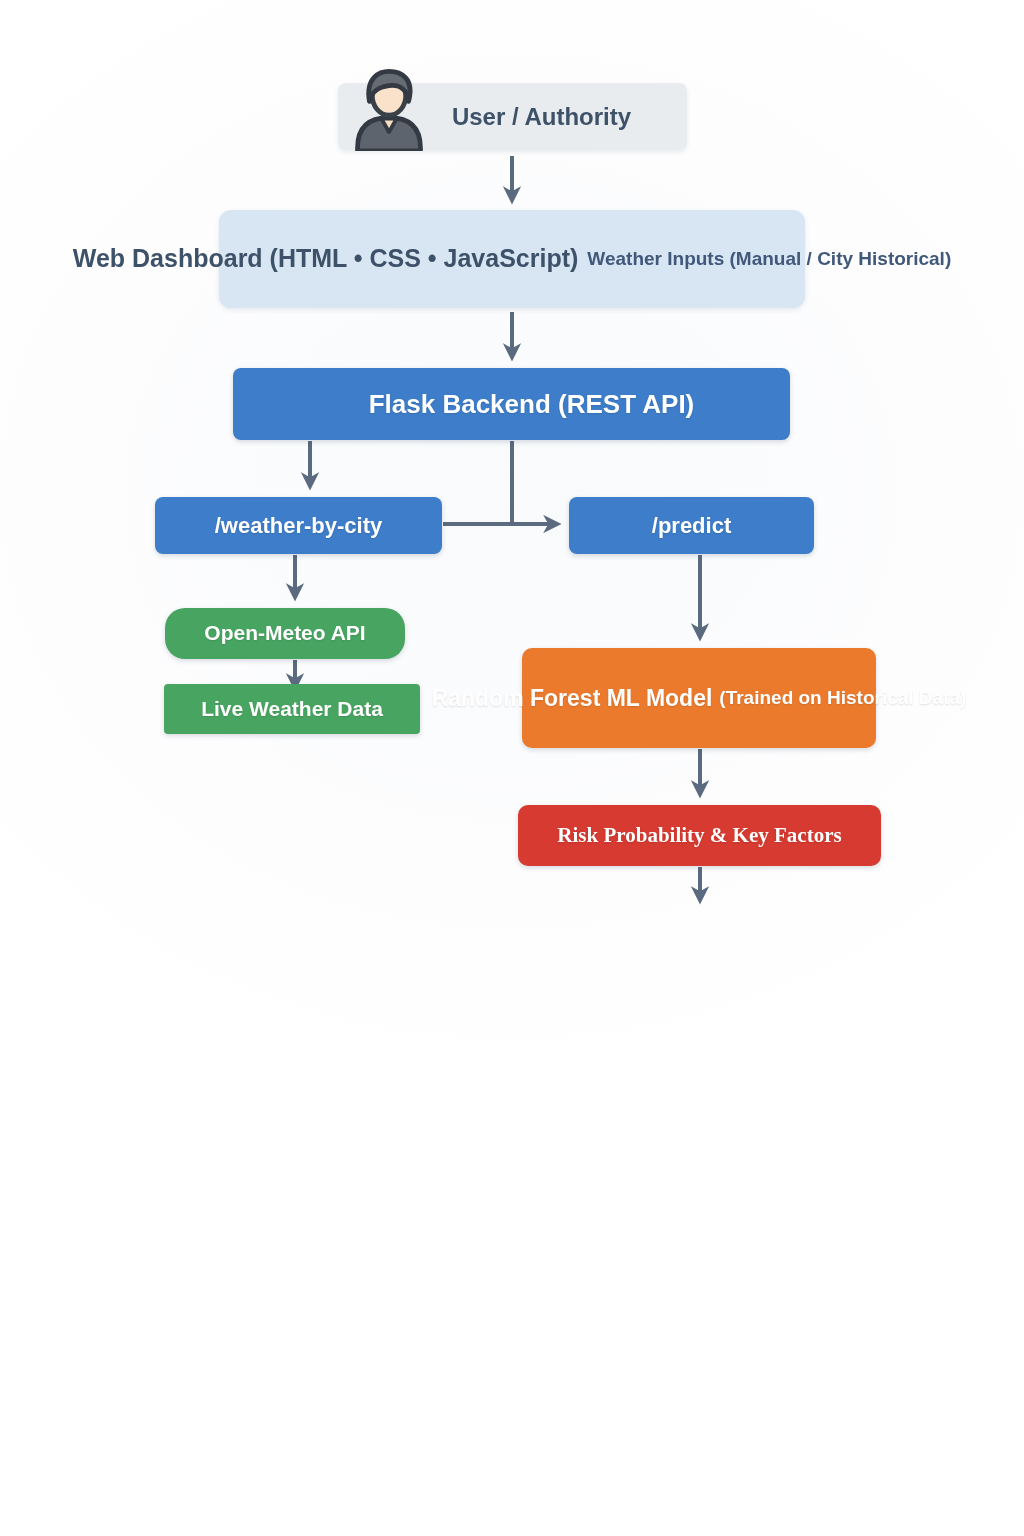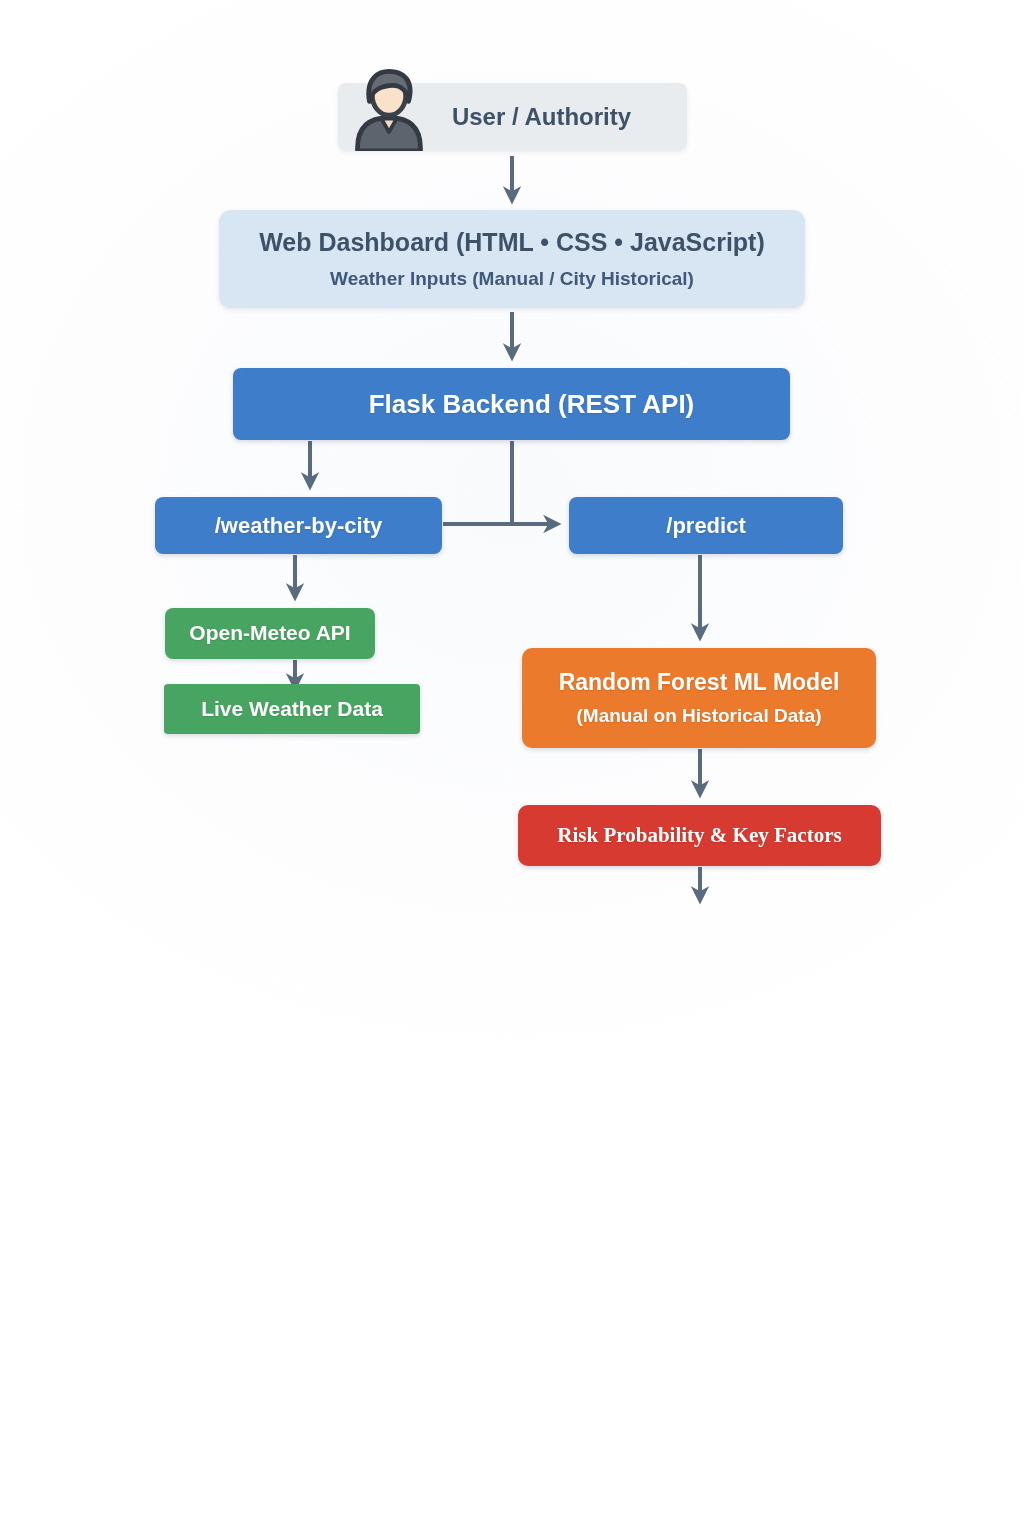--- a/index.html
+++ b/index.html
@@ -10,21 +10,21 @@
     position:relative;
     overflow:hidden;
   }
   .canvas{
     position:absolute;left:0;top:0;width:1024px;height:1536px;
     background:radial-gradient(ellipse 70% 40% at 50% 32%, #f8fafc 0%, #fdfdfe 60%, #ffffff 100%);
   }
   .connectors{position:absolute;left:0;top:0;z-index:1;}
   .node{
     position:absolute;z-index:2;
-    display:flex;flex-direction:column;align-items:center;justify-content:center;
+    display:flex;flex-direction:row;align-items:center;justify-content:center;
     box-sizing:border-box;
     border-radius:9px;
     box-shadow:0 2px 5px rgba(40,60,90,0.18);
   }
   .node .title,.node .subtitle{
     text-align:center;white-space:nowrap;line-height:1.25;
   }
   .light-node{color:#3d5269;}
   .dark-node{color:#ffffff;text-shadow:0 1px 2px rgba(0,0,0,0.12);}
 
@@ -38,24 +38,24 @@
                box-shadow:0 2px 5px rgba(40,60,90,0.10);gap:9px;}
   .n-dashboard .title{font-size:25px;font-weight:700;}
   .n-dashboard .subtitle{font-size:19px;font-weight:600;color:#40587a;}
 
   .n-flask{left:233px;top:368px;width:557px;height:72px;border-radius:8px;padding-left:40px;}
   .n-flask .title{font-size:26px;font-weight:700;}
 
   .n-weather{left:155px;top:497px;width:287px;height:57px;border-radius:8px;}
   .n-weather .title{font-size:22px;font-weight:700;}
 
-  .n-predict{left:569px;top:497px;width:274px;height:57px;border-radius:8px;}
+  .n-predict{left:569px;top:497px;width:245px;height:57px;border-radius:8px;}
   .n-predict .title{font-size:22px;font-weight:700;}
 
-  .n-meteo{left:165px;top:608px;width:210px;height:51px;border-radius:8px;}
+  .n-meteo{left:165px;top:608px;width:240px;height:51px;border-radius:20px;}
   .n-meteo .title{font-size:21px;font-weight:700;}
 
   .n-live{left:164px;top:684px;width:256px;height:50px;border-radius:4px;}
   .n-live .title{font-size:21px;font-weight:700;}
 
   .n-rf{left:522px;top:648px;width:354px;height:100px;border-radius:10px;gap:7px;}
   .n-rf .title{font-size:23px;font-weight:700;text-align:right;}
   .n-rf .subtitle{font-size:19px;font-weight:700;}
 
   .n-risk{left:518px;top:805px;width:363px;height:61px;border-radius:10px;}
@@ -120,21 +120,21 @@
   <div class="node dark-node n-meteo" style="background: rgb(72, 165, 97);">
     <div class="title">Open-Meteo API</div>
   </div>
 
   <div class="node dark-node n-live" style="background: rgb(72, 165, 97);">
     <div class="title">Live Weather Data</div>
   </div>
 
   <div class="node dark-node n-rf" style="background: rgb(235, 122, 45);">
     <div class="title">Random Forest ML Model</div>
-    <div class="subtitle">(Manual on Historical Data)</div>
+    <div class="subtitle">(Trained on Historical Data)</div>
   </div>
 
   <div class="node dark-node n-risk" style="background: rgb(214, 58, 48); font-family: Liberation Serif, serif;">
     <div class="title">Risk Probability &amp; Key Factors</div>
   </div>
 
 
 </div>
 
 </body></html>

